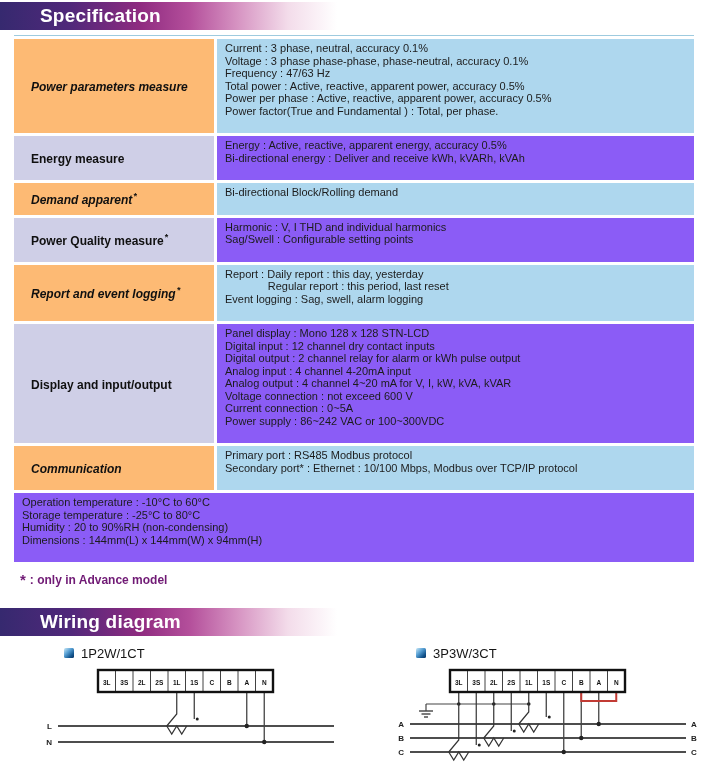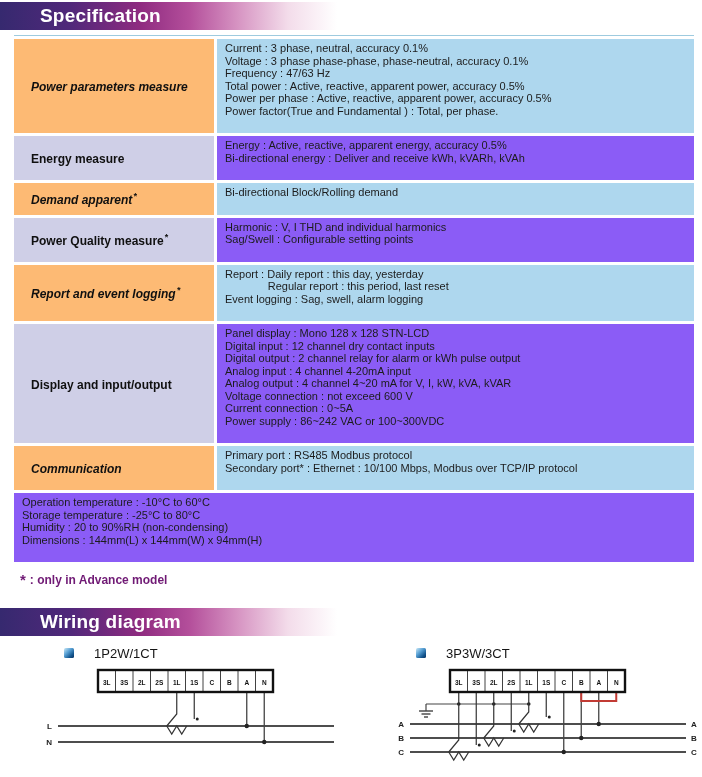--- a/index.html
+++ b/index.html
@@ -16,21 +16,21 @@
   .spec-label sup{font-size:9px;margin-left:1px;}
   .spec-content{flex:1;font-size:11px;line-height:12.5px;color:#1c1c1c;padding:3px 4px 16px 8px;white-space:pre;}
   .blue .spec-label,.blue .spec-content{background:#aed7ee;}
   .blue .spec-label{background:#fdba74;font-style:italic;}
   .lav .spec-label,.lav .spec-content{background:#8b5cf6;}
   .lav .spec-label{background:#cfcfe7;}
   .footnote{margin:9px 0 0 20px;color:#701a75;font-weight:bold;font-size:12px;}
   .footnote .mark{font-size:15px;vertical-align:-1px;margin-right:4px;}
   .wiring-grid{display:grid;grid-template-columns:322px 322px;column-gap:30px;row-gap:4px;padding:8px 0 0 28px;}
   .wd-card{width:322px;}
-  .wd-title{display:flex;align-items:center;gap:20px;height:18px;margin-left:8px;font-size:13px;font-weight:500;color:#151515;padding-left:28px;}
+  .wd-title{display:flex;align-items:center;gap:7px;height:18px;margin-left:8px;font-size:13px;font-weight:500;color:#151515;padding-left:28px;}
   .cube{width:10px;height:10px;border-radius:1.5px;flex:0 0 10px;
     background:linear-gradient(135deg,#cdeaf7 0%,#58a0d4 40%,#14568f 75%,#0a3361 100%);}
   .wd-svg-host{width:322px;}
 </style>
 </head>
 <body>
 
 <div class="page">
 
   <div class="banner">

